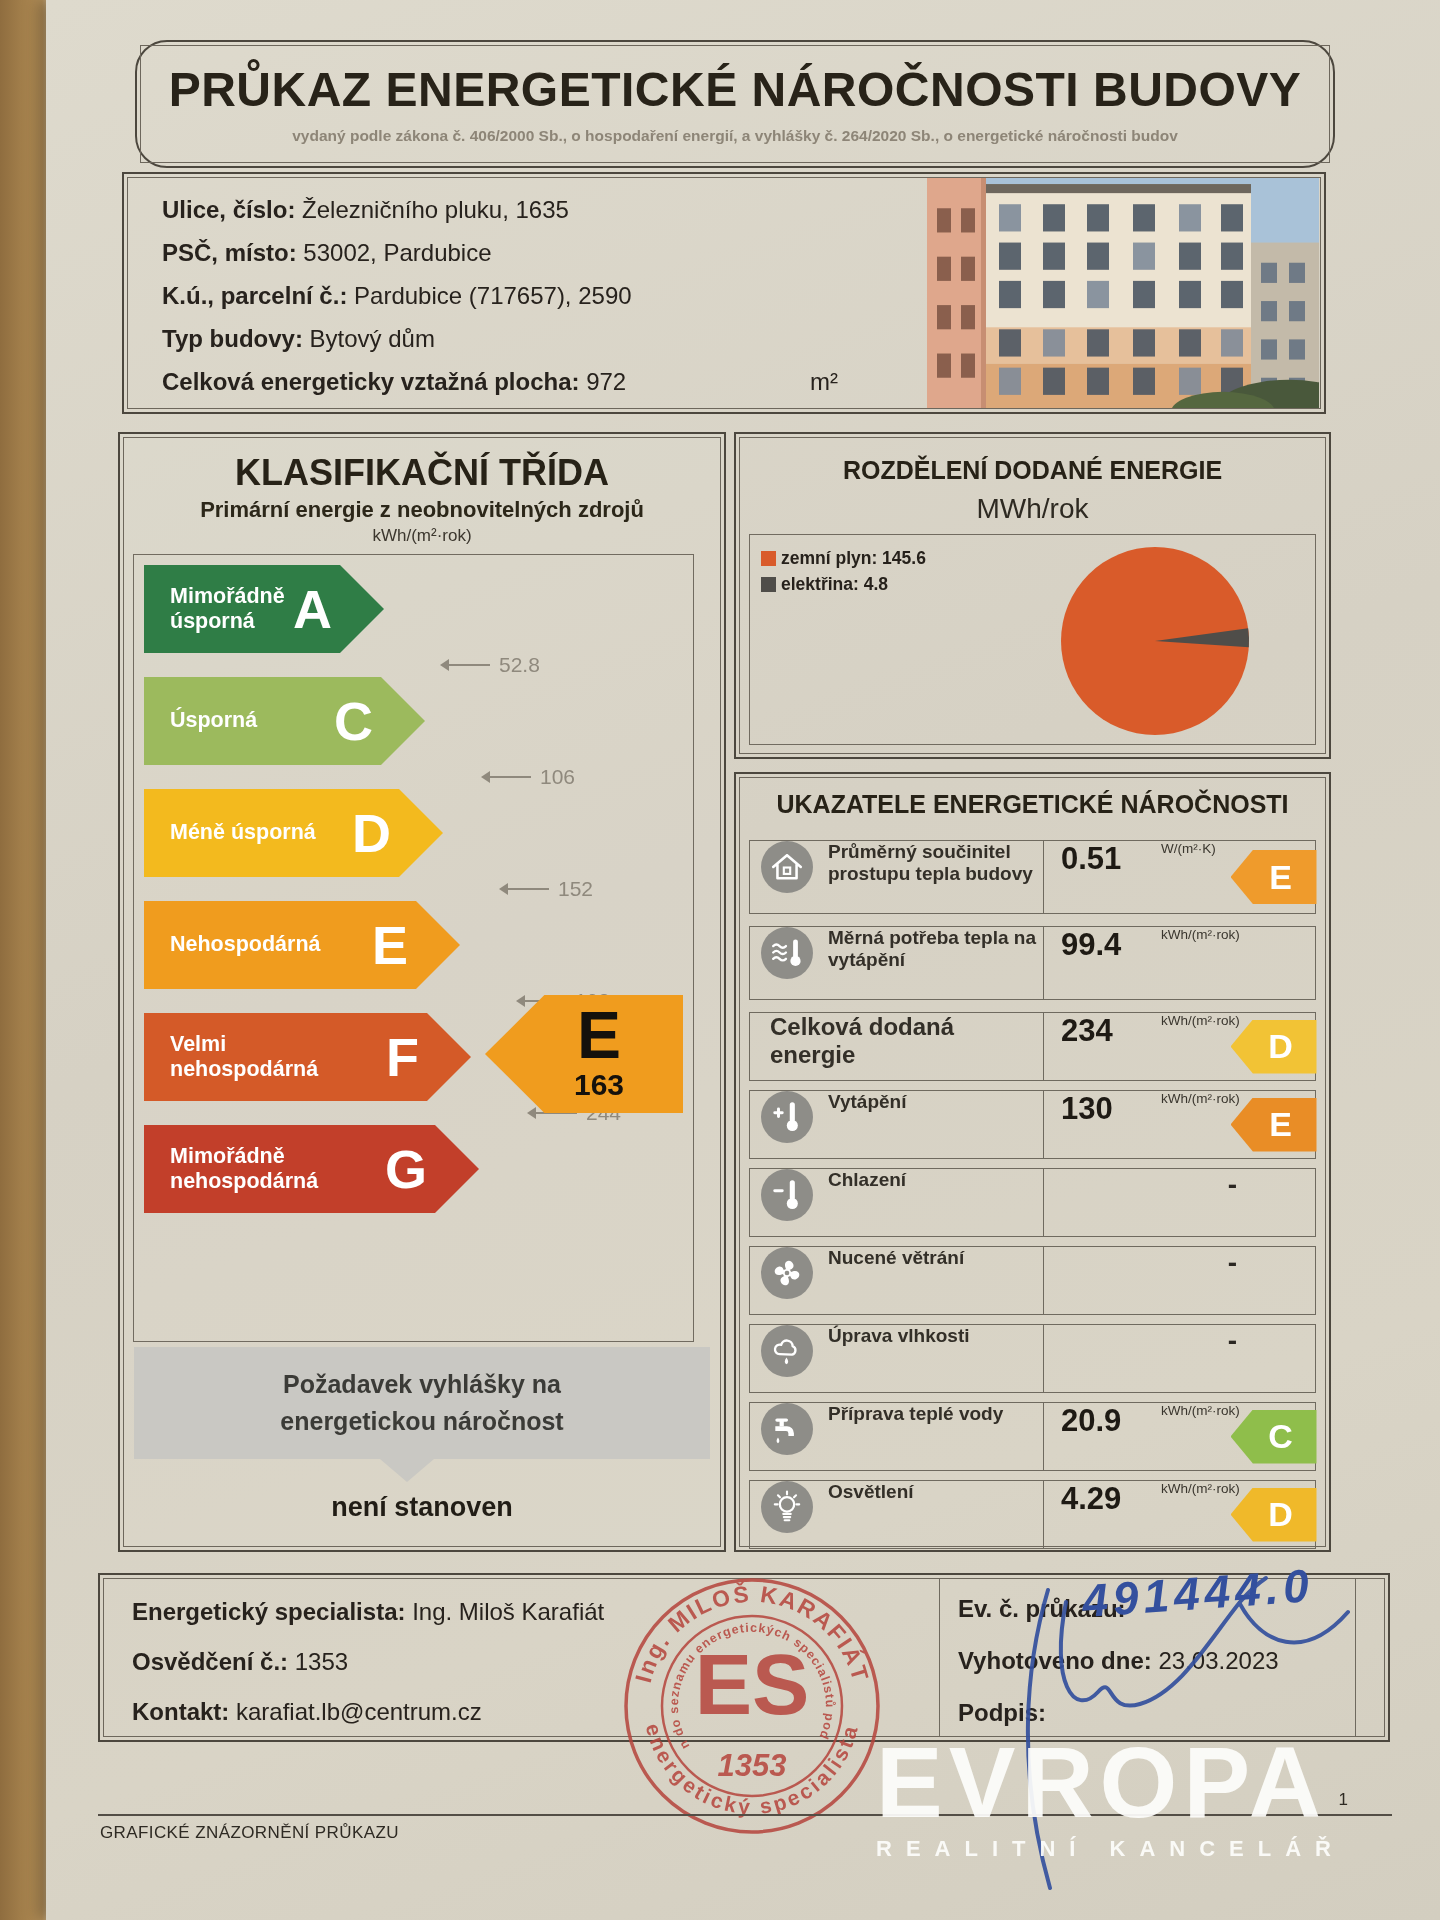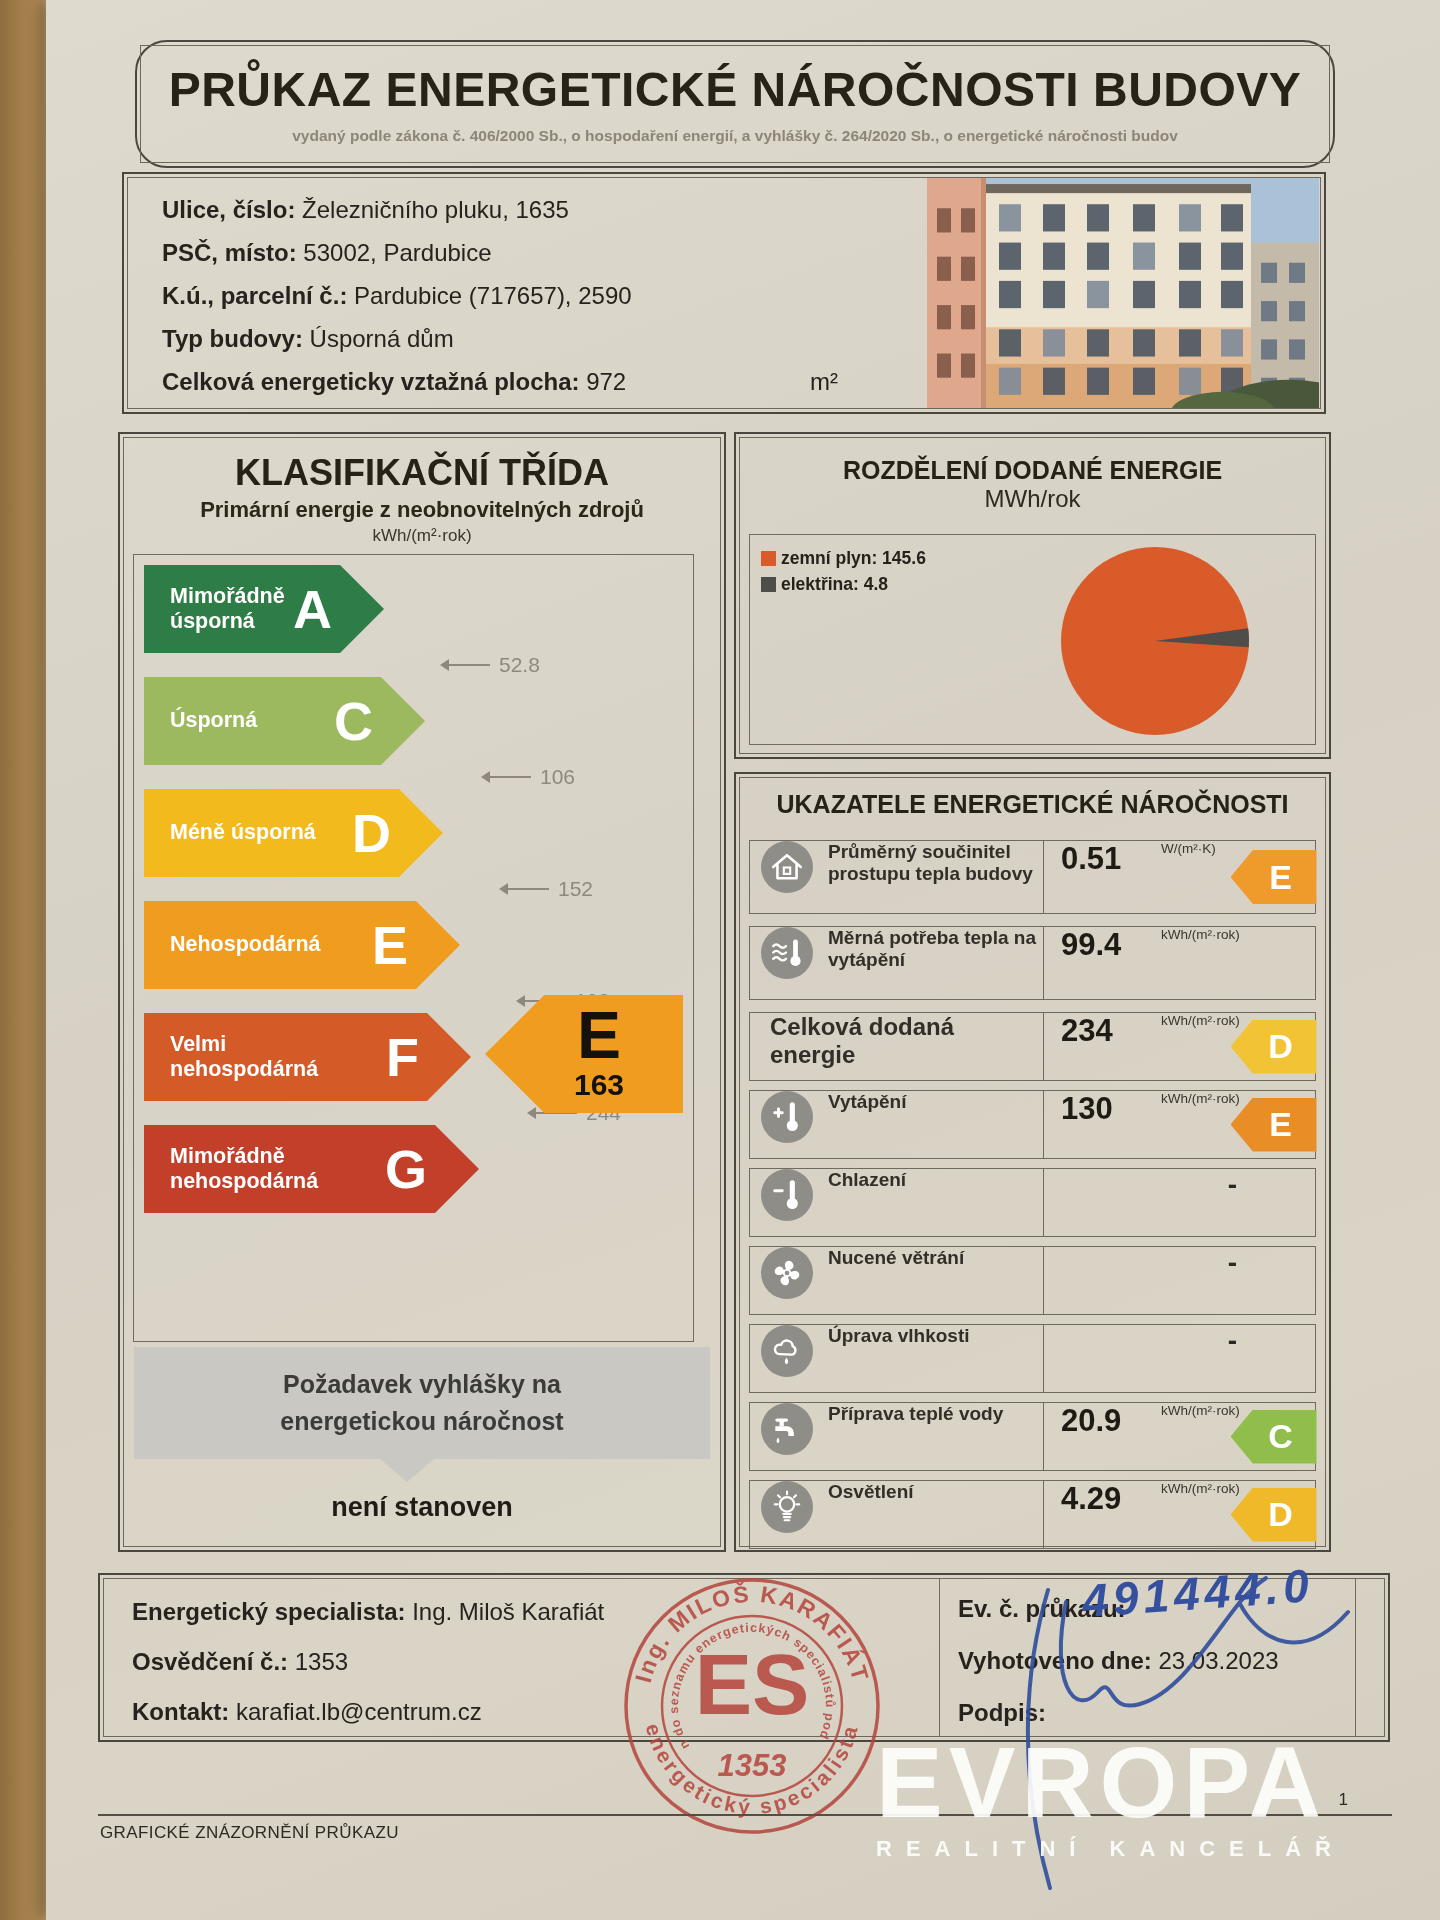--- a/index.html
+++ b/index.html
@@ -53,21 +53,21 @@
   .req-box{position:absolute;left:14px;right:14px;top:913px;height:112px;background:#c9c8c3;
     display:flex;align-items:center;justify-content:center;text-align:center;
     font-size:25px;font-weight:700;color:#3b3b37;padding:0 70px;box-sizing:border-box;line-height:1.5;}
   .req-triangle{position:absolute;top:1025px;left:43%;width:0;height:0;
     border-left:27px solid transparent;border-right:27px solid transparent;border-top:23px solid #c9c8c3;}
   .req-value{position:absolute;top:1058px;left:0;right:0;text-align:center;font-size:27px;font-weight:700;color:#211d16;}
 
   
   .dist-panel{left:734px;top:432px;width:593px;height:323px;}
   .dist-title{margin-top:22px;text-align:center;font-size:25px;font-weight:700;color:#272217;}
-  .dist-unit{text-align:center;font-size:24px;font-weight:400;color:#2e2a22;}
+  .dist-unit{margin-top:8px;text-align:center;font-size:28px;font-weight:400;color:#2e2a22;}
   .dist-inner{position:absolute;left:13px;right:13px;top:100px;bottom:12px;border:1.5px solid #716b60;}
   .legend{position:absolute;left:11px;top:13px;}
   .leg-item{display:flex;align-items:center;gap:5px;margin-bottom:5px;}
   .swatch{width:15px;height:15px;flex:0 0 auto;}
   .leg-text{font-size:17.5px;font-weight:700;color:#26211b;}
   .pie-svg{position:absolute;right:55px;top:6px;width:210px;height:198px;}
 
   
   .ind-panel{left:734px;top:772px;width:593px;height:776px;}
   .ind-title{margin-top:16px;text-align:center;font-size:25px;font-weight:700;color:#272217;}
@@ -124,21 +124,21 @@
 <div class="dbox header-box">
   <div class="doc-title">PRŮKAZ ENERGETICKÉ NÁROČNOSTI BUDOVY</div>
   <div class="doc-subtitle">vydaný podle zákona č. 406/2000 Sb., o hospodaření energií, a vyhlášky č. 264/2020 Sb., o energetické náročnosti budov</div>
 </div>
 
 <div class="dbox building-box">
   <div class="b-rows" id="building-rows">
       <div class="b-row"><span class="b-label">Ulice, číslo:</span>&nbsp;<span class="b-value">Železničního pluku, 1635</span></div>
       <div class="b-row"><span class="b-label">PSČ, místo:</span>&nbsp;<span class="b-value">53002, Pardubice</span></div>
       <div class="b-row"><span class="b-label">K.ú., parcelní č.:</span>&nbsp;<span class="b-value">Pardubice (717657), 2590</span></div>
-      <div class="b-row"><span class="b-label">Typ budovy:</span>&nbsp;<span class="b-value">Úsporná dům</span></div>
+      <div class="b-row"><span class="b-label">Typ budovy:</span>&nbsp;<span class="b-value">Bytový dům</span></div>
       <div class="b-row"><span class="b-label">Celková energeticky vztažná plocha:</span>&nbsp;<span class="b-value">972</span><span class="b-unit">m²</span></div>
     </div>
   <div class="photo">
     <svg viewBox="0 0 392 228" preserveAspectRatio="none">
       <rect width="392" height="228" fill="#a9c2d8"></rect>
       <rect x="322" y="64" width="70" height="164" fill="#c3baa9"></rect>
       <rect x="52" y="6" width="272" height="222" fill="#ece3d1"></rect>
       <rect x="52" y="6" width="272" height="9" fill="#6e675d"></rect>
       <rect x="52" y="148" width="272" height="36" fill="#e6c09b"></rect>
       <rect x="52" y="184" width="272" height="44" fill="#dca878"></rect>

